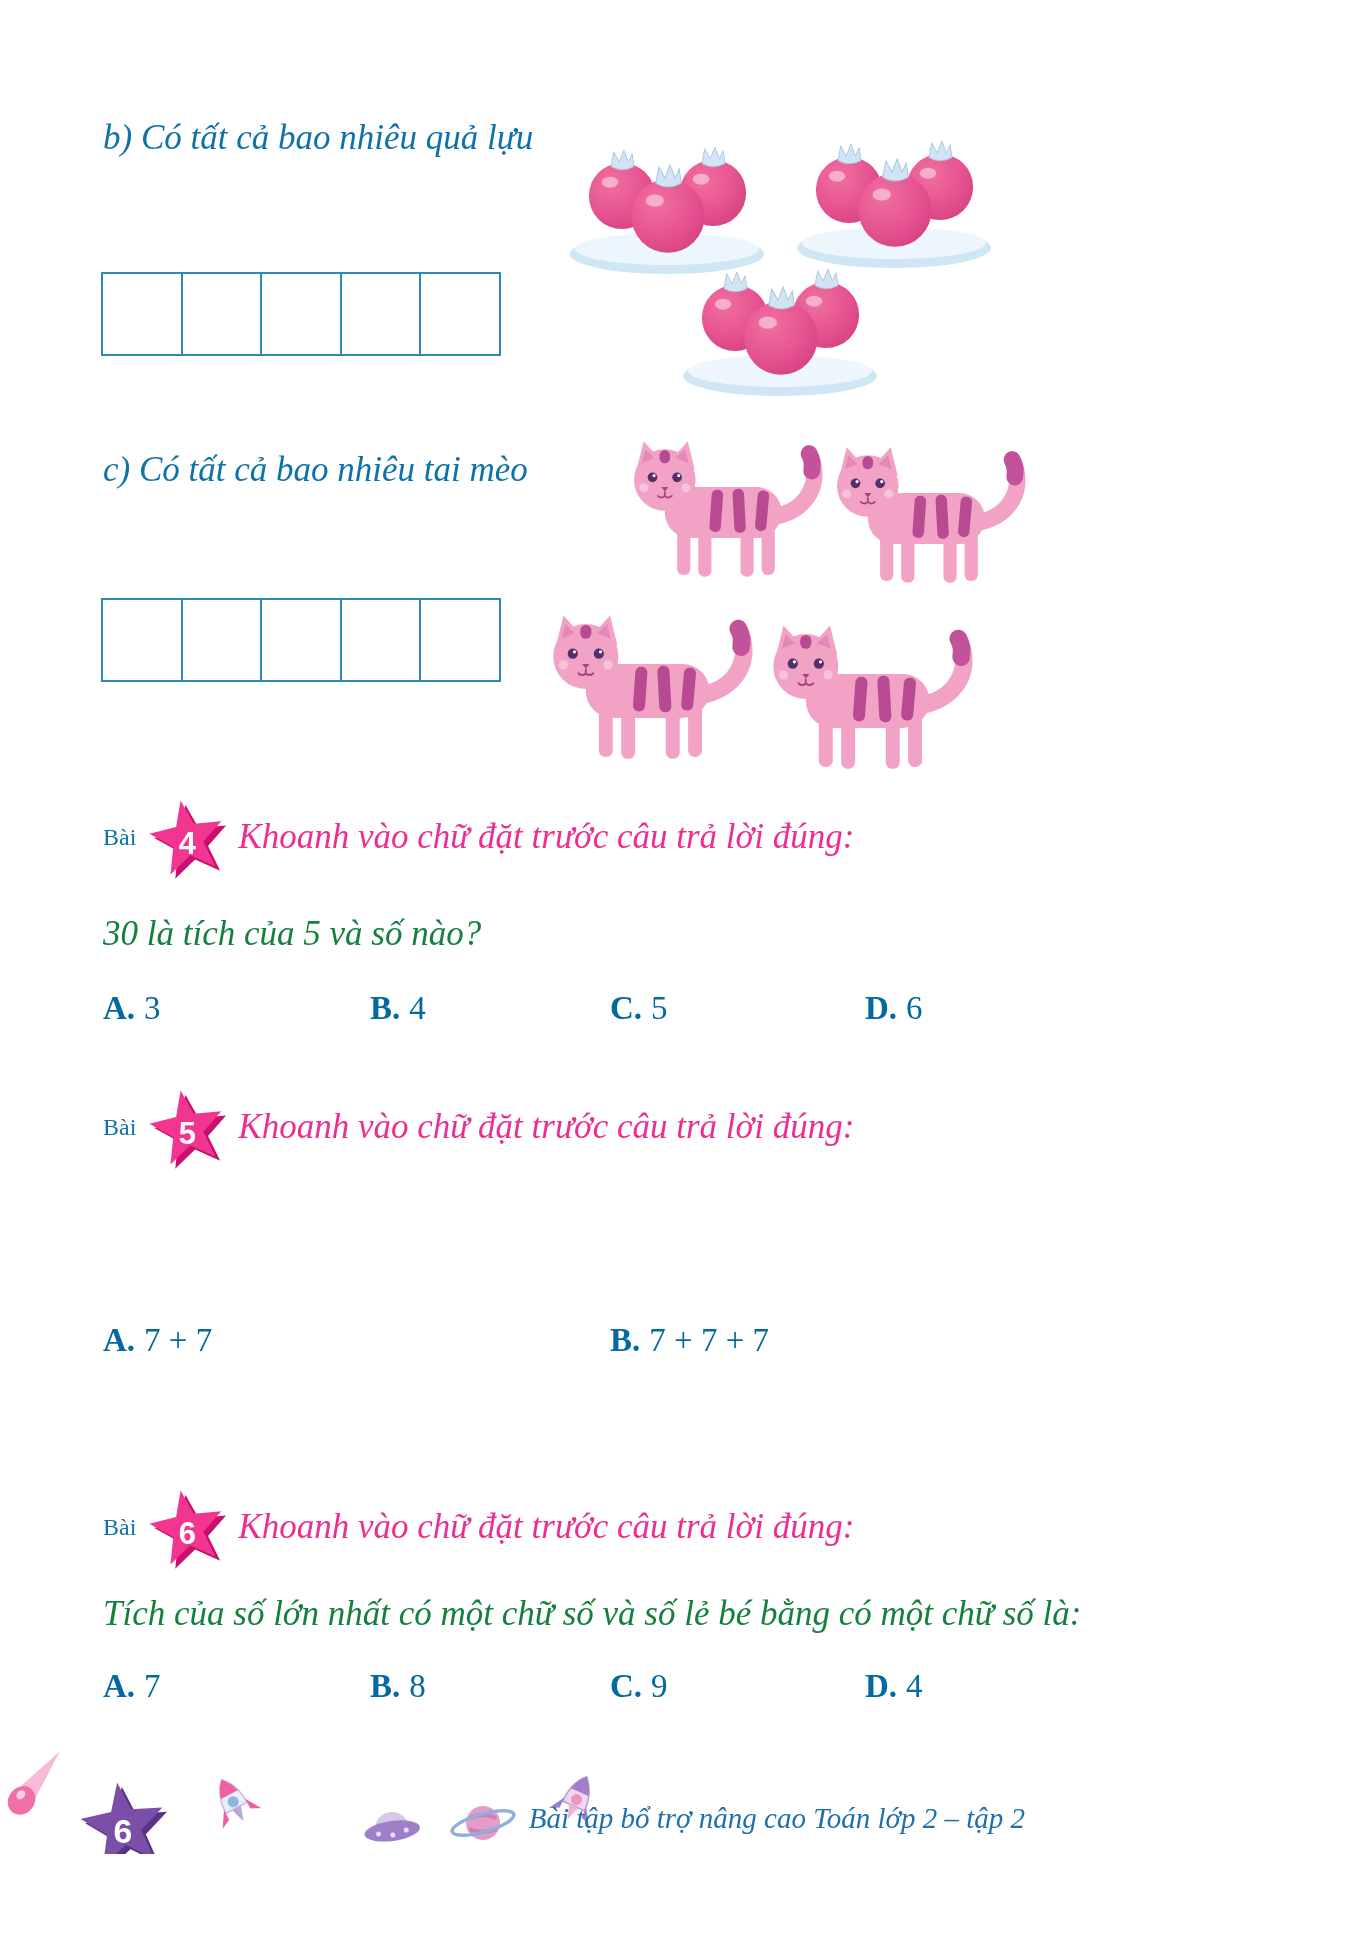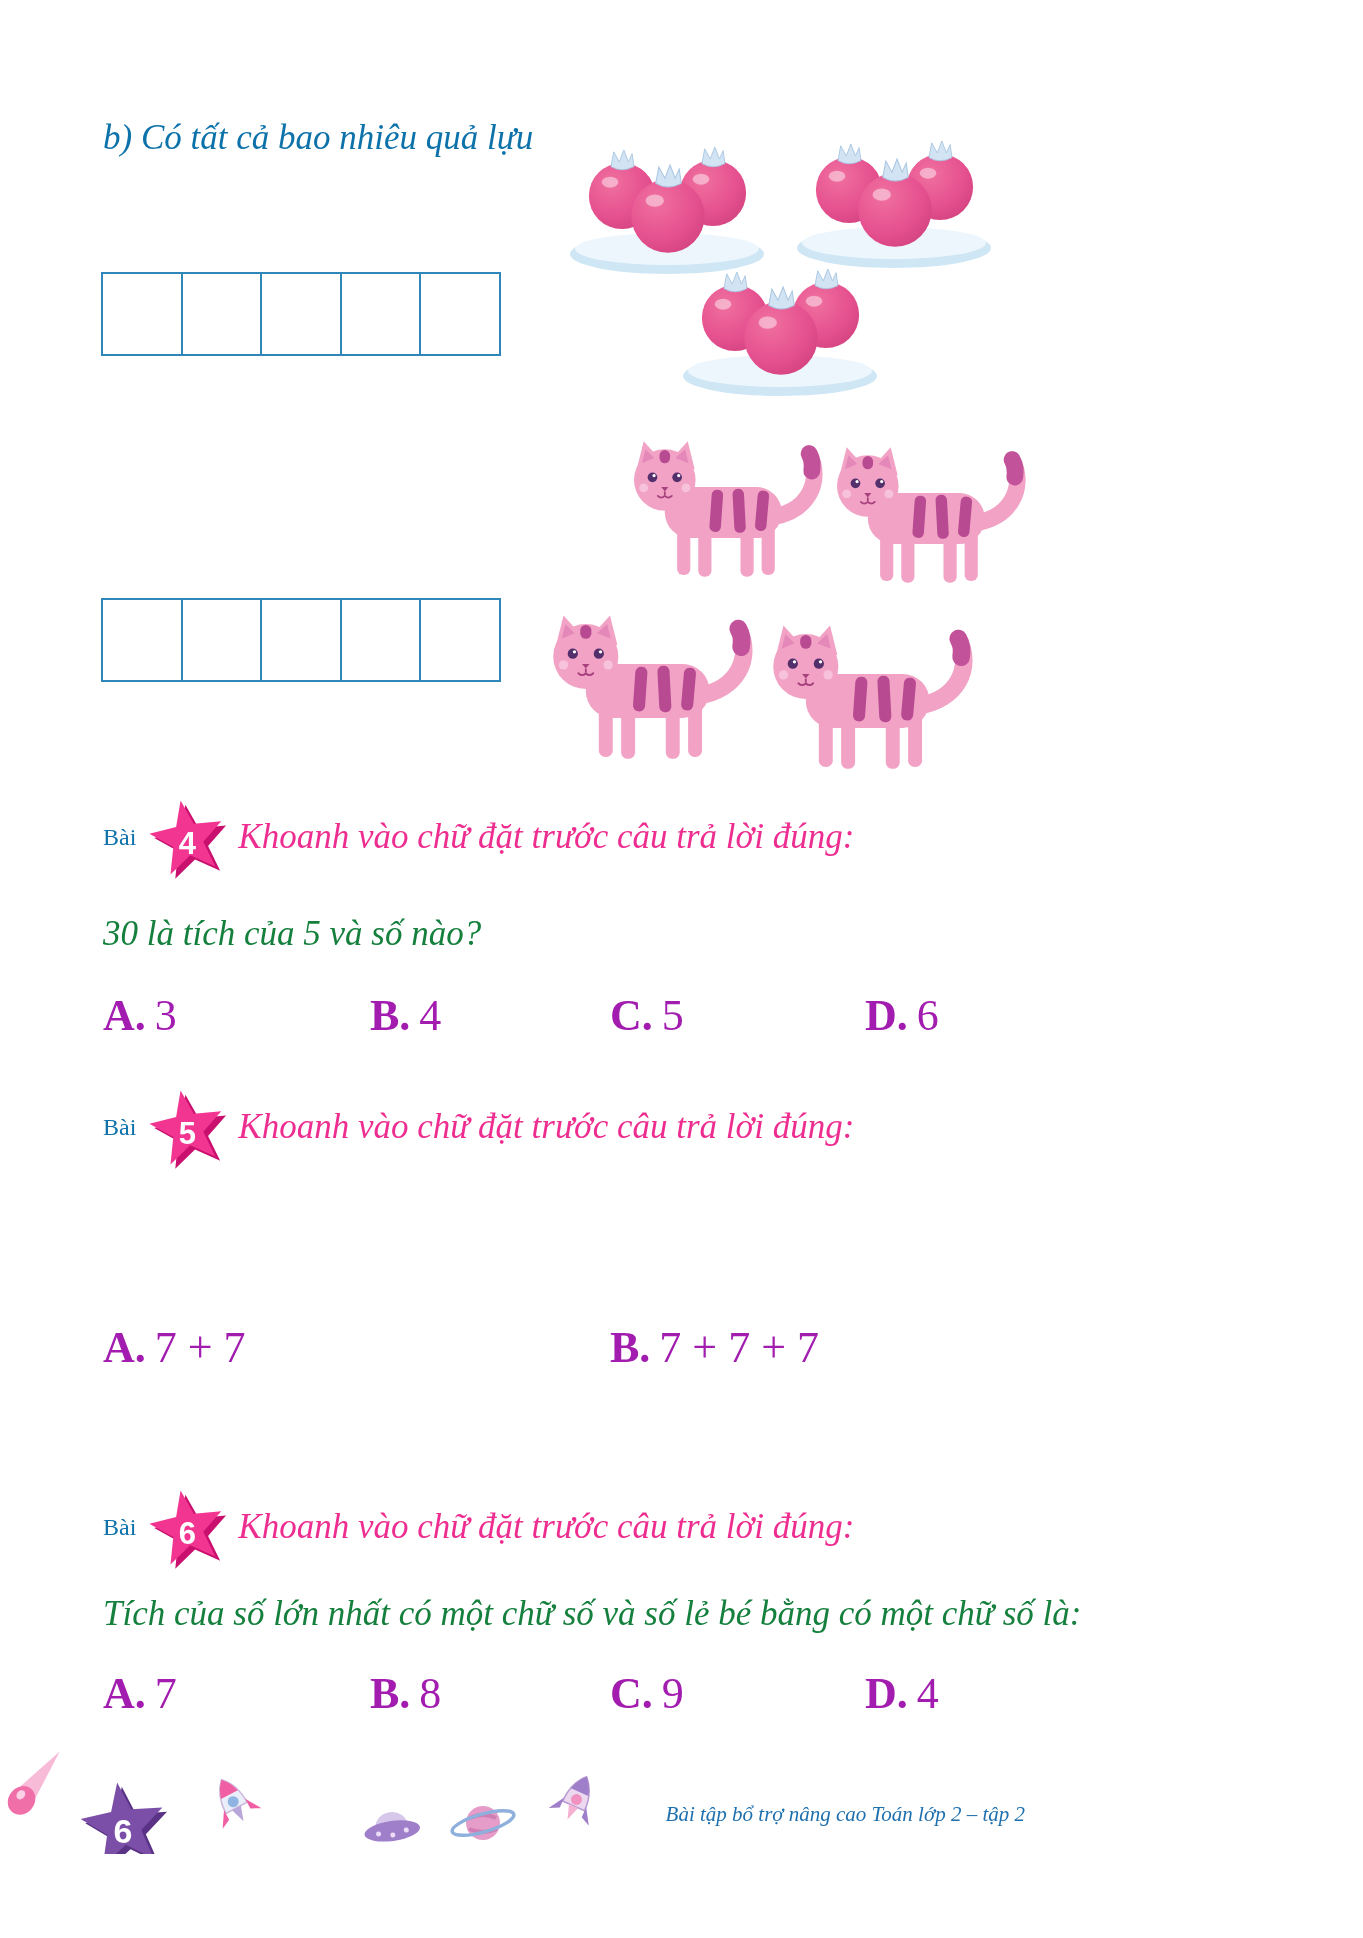--- a/index.html
+++ b/index.html
@@ -21,32 +21,32 @@
      clip-path:polygon(50% 0%,61.8% 34%,98% 37%,70% 60%,80% 96%,50% 75%,20% 96%,30% 60%,2% 37%,38.2% 34%);}
   .star-back{background:#c9106e;transform:rotate(-10deg) translate(4px,5px);}
   .star-front{background:#f23591;transform:rotate(-10deg);}
   .star-num{position:absolute;left:0;top:7px;width:100%;height:100%;display:flex;align-items:center;justify-content:center;
      color:#ffffff;font-weight:bold;font-size:31px;font-family:"Liberation Sans","DejaVu Sans",sans-serif;}
   .instruction{font-style:italic;font-size:35px;color:#ee2d90;white-space:nowrap;}
 
   .question{position:absolute;left:103px;font-style:italic;font-size:35px;color:#15803d;line-height:1.5;}
 
   .options-row{position:absolute;left:103px;width:1160px;height:48px;}
-  .opt{position:absolute;top:0;font-size:44px;color:#a21caf;white-space:nowrap;cursor:pointer;}
+  .opt{position:absolute;top:0;font-size:33px;color:#0369a1;white-space:nowrap;cursor:pointer;}
   .opt b{font-weight:bold;margin-right:9px;}
   .pos-0{left:0;} .pos-1{left:236px;margin-left:31px;} .pos-2{left:507px;} .pos-3{left:762px;}
   .col-0{left:0;} .col-1{left:507px;}
 
   .page-star{position:absolute;left:80px;top:1782px;width:86px;height:84px;}
   .page-star .star-back{background:#5a3386;transform:rotate(-8deg) translate(4px,5px);}
   .page-star .star-front{background:#7b4fa7;transform:rotate(-8deg);}
   .page-star .star-num{font-size:34px;}
 
   .footer-title{position:absolute;left:520px;top:1802px;width:505px;text-align:right;
-     font-style:italic;font-size:21px;color:#1e6fae;white-space:nowrap;}
+     font-style:italic;font-size:29px;color:#1e6fae;white-space:nowrap;}
   .deco{position:absolute;}
 </style>
 </head>
 <body>
 
 <div class="page">
 
   <div class="q-label" style="top:118px">b) Có tất cả bao nhiêu quả lựu</div>
 
   <div class="illus" style="left:552px;top:100px">
@@ -77,20 +77,21 @@
   </div>
 
   <div class="answer-boxes" style="top:272px">
     <div class="cell"></div>
     <div class="cell"></div>
     <div class="cell"></div>
     <div class="cell"></div>
     <div class="cell"></div>
   </div>
 
+  <div class="q-label" style="top:450px">c) Có tất cả bao nhiêu tai mèo</div>
 
   <div class="illus" style="left:512px;top:428px">
     <svg width="520" height="372" viewBox="0 0 520 372">
       <defs>
         <g id="cat">
           <path d="M182,92 C222,86 240,52 224,20" fill="none" stroke="#f2a3c5" stroke-width="19" stroke-linecap="round"></path>
           <path d="M227,40 C228,32 228,27 224,20" fill="none" stroke="#c2539b" stroke-width="19" stroke-linecap="round"></path>
           <rect x="74" y="100" width="15" height="58" rx="7" fill="#f2a3c5"></rect>
           <rect x="98" y="104" width="15" height="56" rx="7" fill="#f2a3c5"></rect>
           <rect x="146" y="104" width="15" height="56" rx="7" fill="#f2a3c5"></rect>

